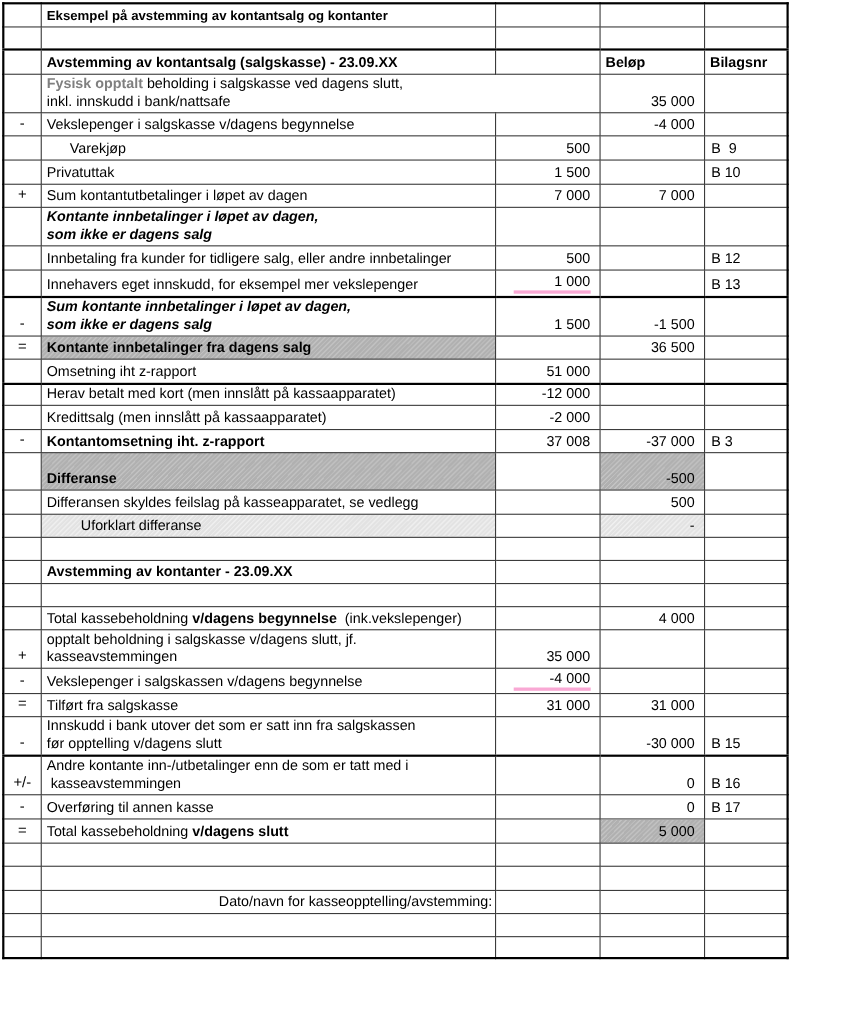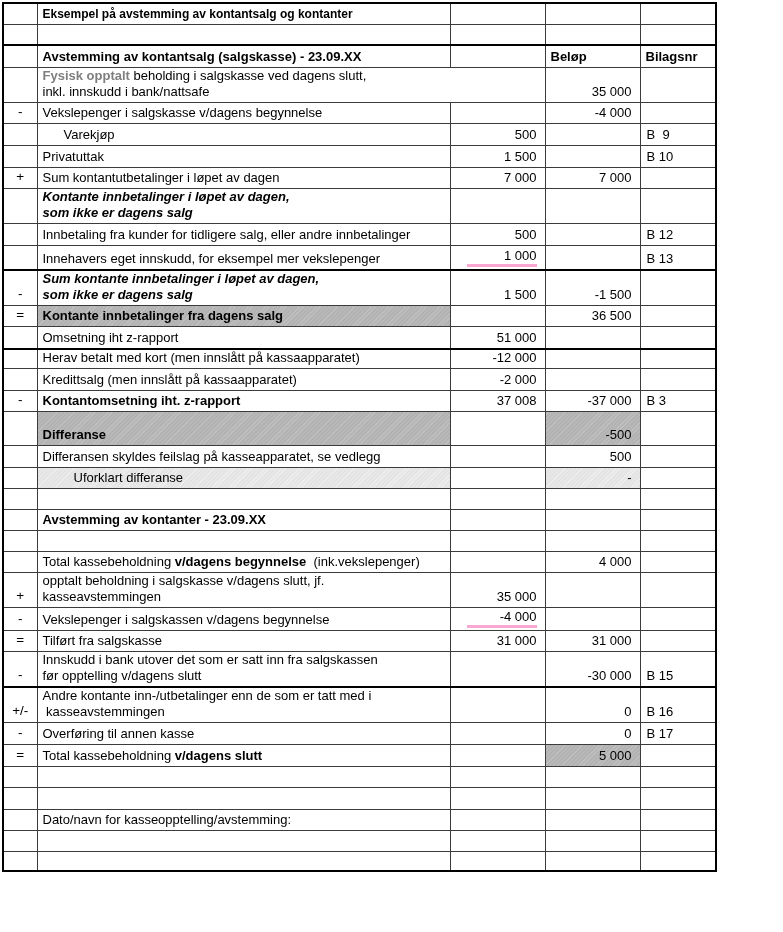--- a/index.html
+++ b/index.html
@@ -298,21 +298,21 @@
         </tr>
         <tr style="height: 22px;">
           <td class="sign-cell"></td>
           <td class="description-cell"></td>
           <td class="amount-cell"></td>
           <td class="belop-cell"></td>
           <td class="bilagsnr-cell"></td>
         </tr>
         <tr style="height: 21px;">
           <td class="sign-cell"></td>
-          <td class="description-cell" style="white-space: normal;"><span>Dato/navn for kasseopptelling/avstemming:</span></td>
+          <td class="description-cell" style="white-space: normal; text-align: right;"><span>Dato/navn for kasseopptelling/avstemming:</span></td>
           <td class="amount-cell"></td>
           <td class="belop-cell"></td>
           <td class="bilagsnr-cell"></td>
         </tr>
         <tr style="height: 21px;">
           <td class="sign-cell"></td>
           <td class="description-cell"></td>
           <td class="amount-cell"></td>
           <td class="belop-cell"></td>
           <td class="bilagsnr-cell"></td>

